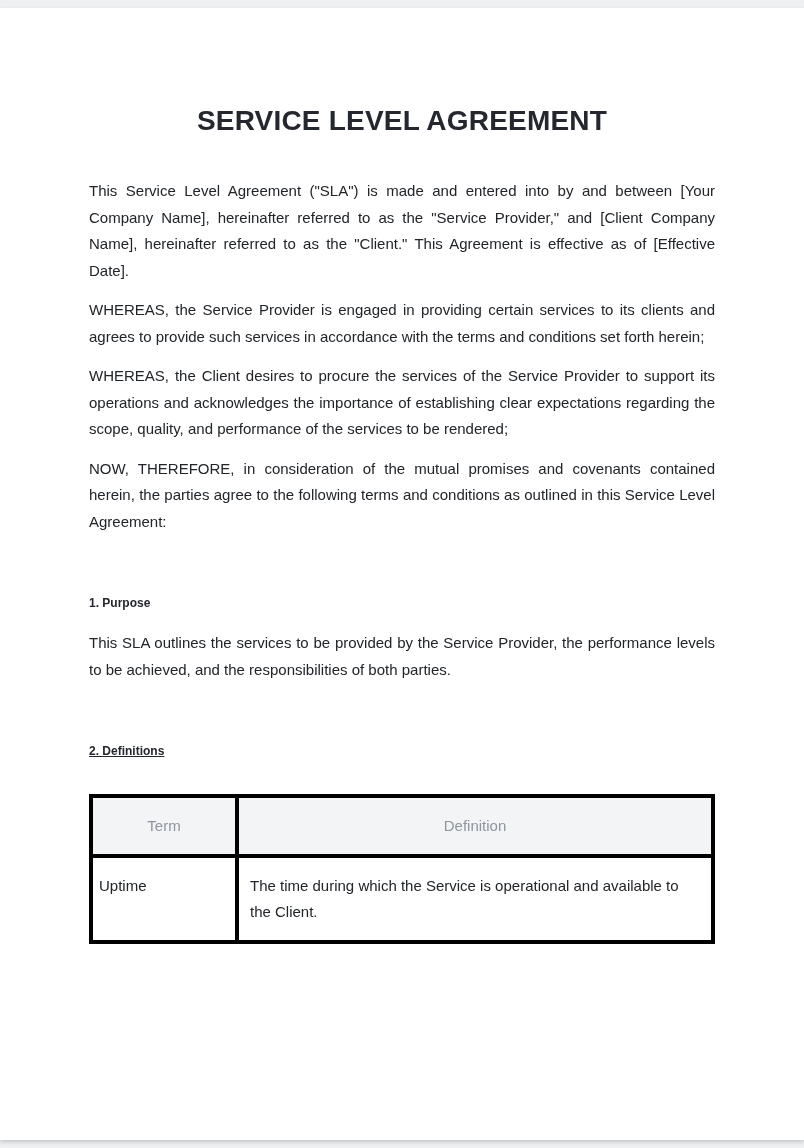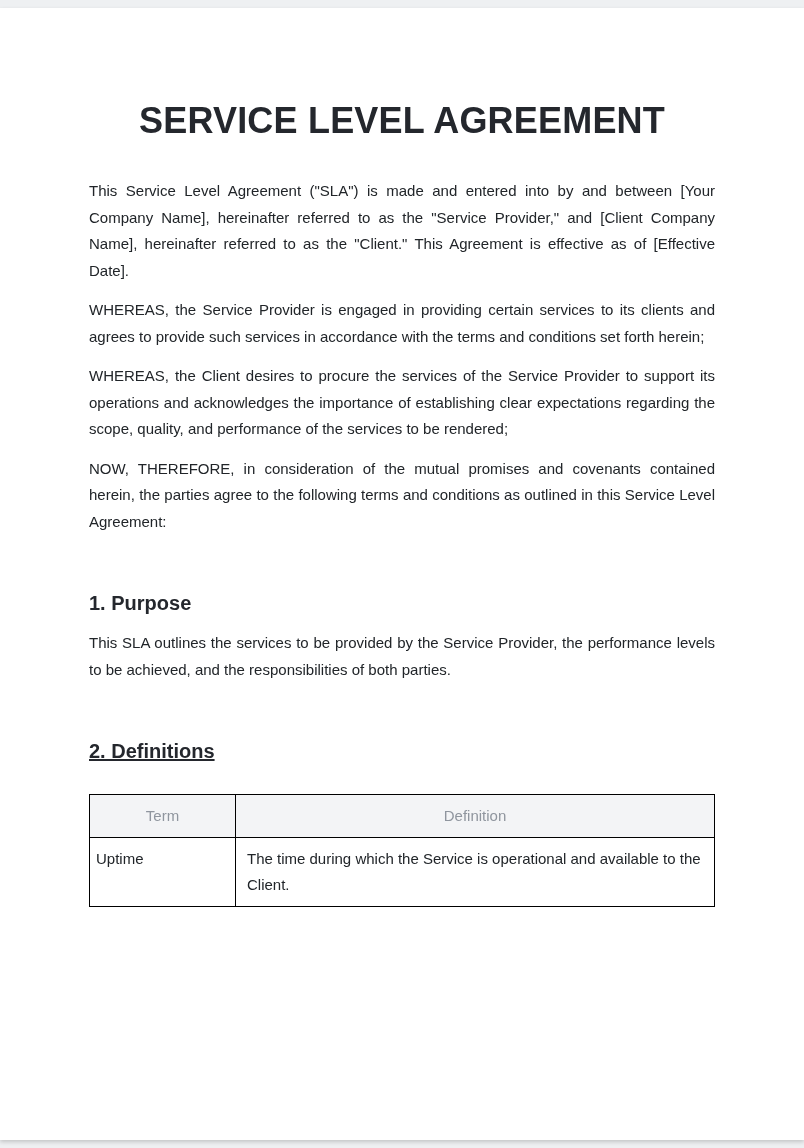--- a/index.html
+++ b/index.html
@@ -16,54 +16,54 @@
   }
   .page {
     background: #ffffff;
     min-height: 1132px;
     box-sizing: border-box;
     padding: 96px 89px 40px 89px;
     box-shadow: 0 2px 4px rgba(0,0,0,0.18);
   }
   h1.doc-title {
     margin: 0 0 40px 0;
-    font-size: 36px;
+    font-size: 28px;
     line-height: 34px;
     font-weight: 700;
     text-align: center;
     color: #24272d;
     letter-spacing: 0.2px;
   }
   p.body-p {
     margin: 0 0 13px 0;
     font-size: 15px;
     line-height: 26.5px;
     color: #212529;
     text-align: justify;
   }
   p.body-p strong { font-weight: 400; }
   h2.section-h {
     margin: 55px 0 14px 0;
-    font-size: 20px;
+    font-size: 12px;
     line-height: 26px;
     font-weight: 700;
     color: #24272d;
   }
   h2.section-h.before-table { margin-bottom: 30px; text-decoration: underline; }
   table.def-table {
     width: 100%;
     border-collapse: collapse;
     font-size: 15px;
     table-layout: fixed;
   }
   table.def-table th,
   table.def-table td {
-    border: 1px solid #000000;
+    border: 4px solid #000000;
     line-height: 26px;
-    padding: 8px 10px;
+    padding: 15px 10px;
     box-sizing: border-box;
   }
   table.def-table th {
     background: #f3f4f6;
     color: #8f959e;
     font-weight: 400;
     text-align: center;
   }
   table.def-table col.col-term { width: 146px; }
   table.def-table td {

